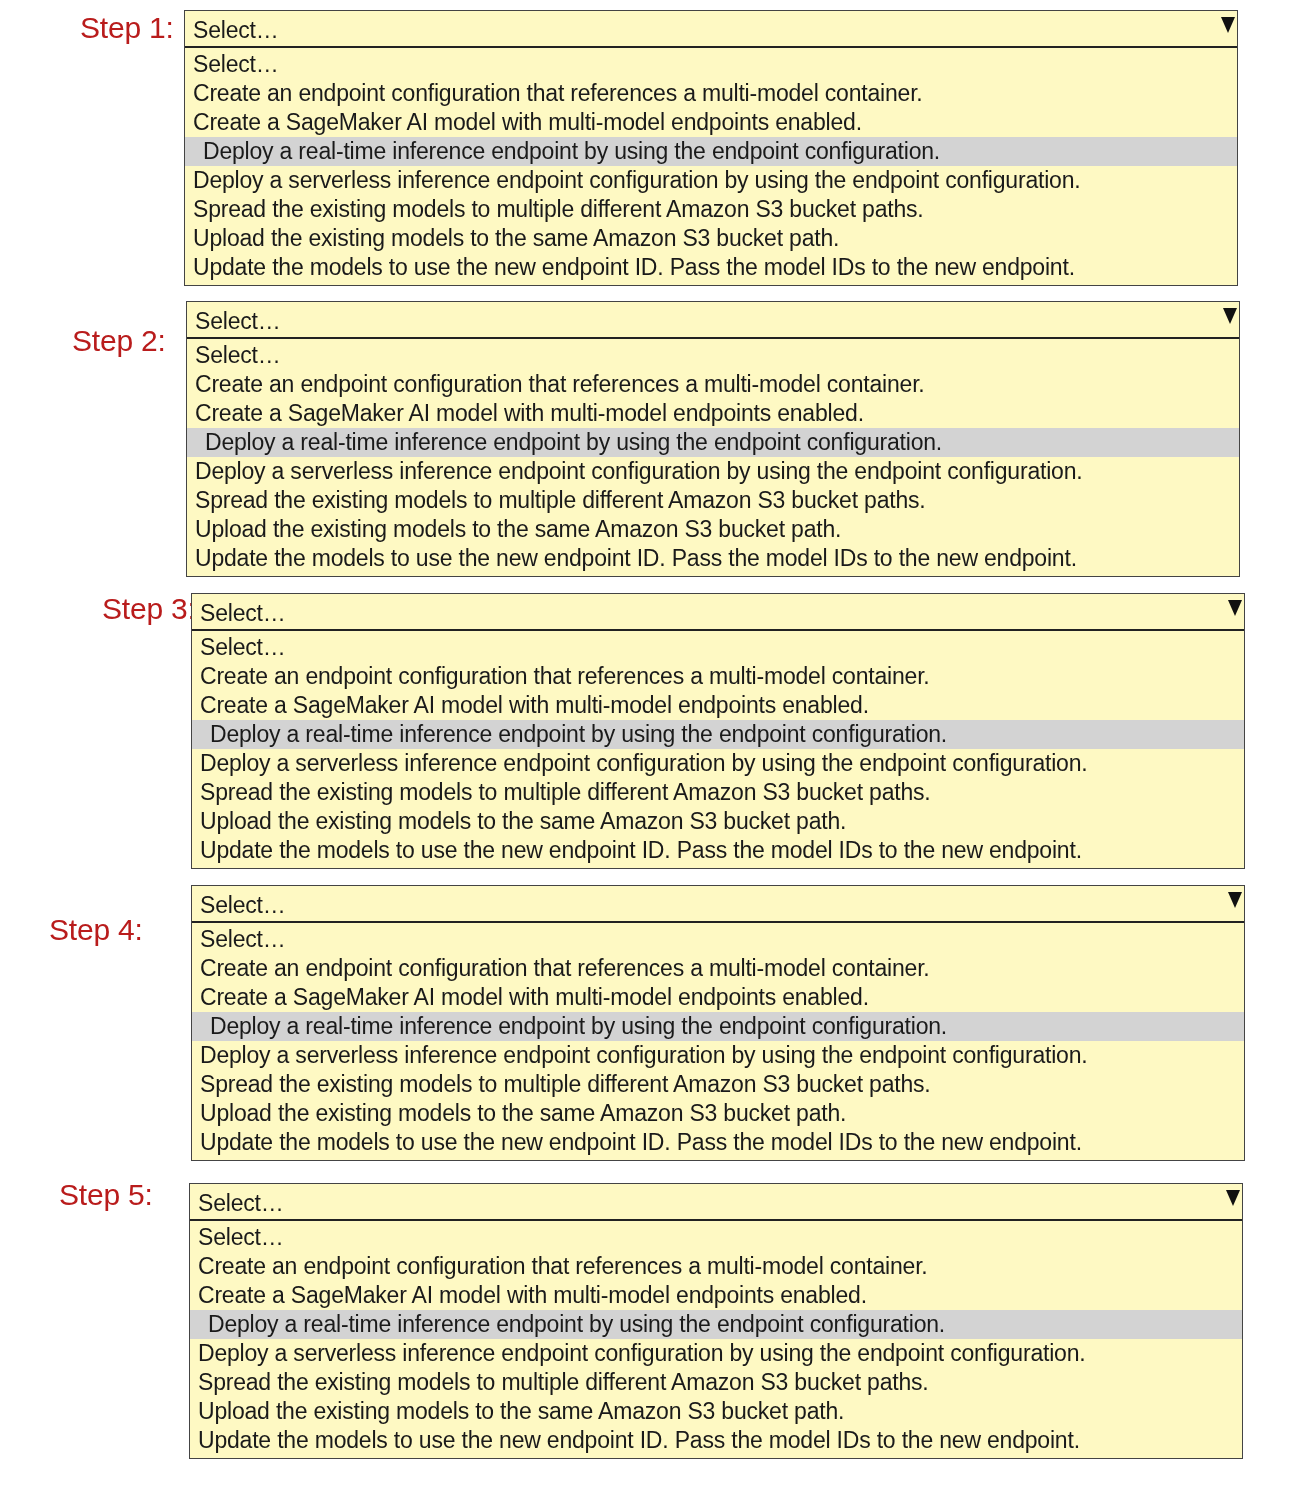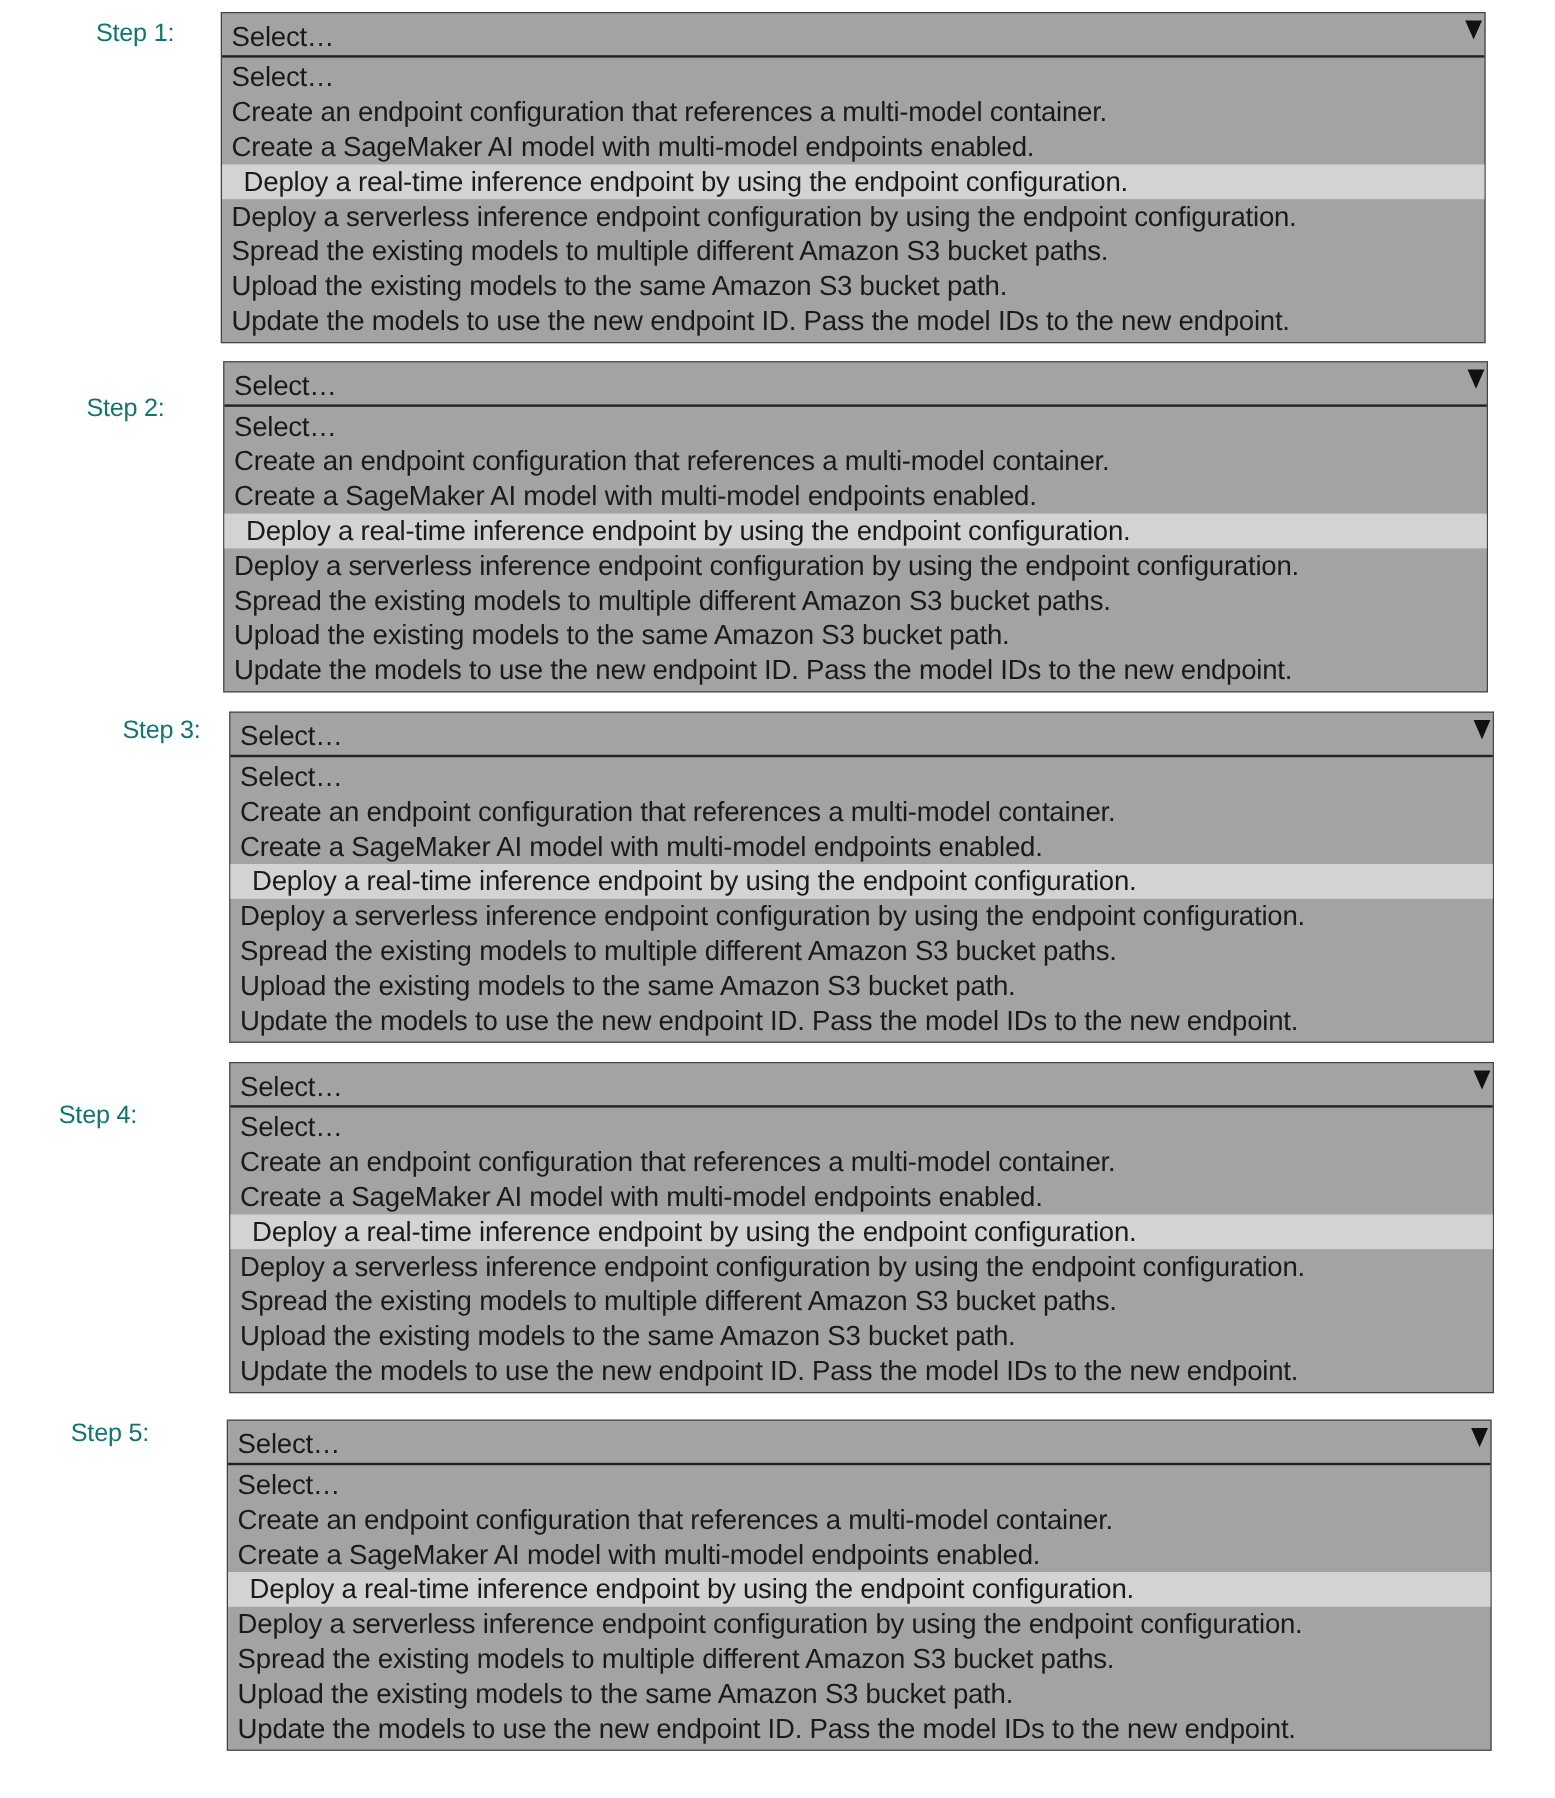--- a/index.html
+++ b/index.html
@@ -3,27 +3,27 @@
 <meta charset="utf-8">
 <style>
   html, body { margin:0; padding:0; }
   body {
     width:1296px; height:1498px; position:relative; overflow:hidden;
     background:#ffffff;
     font-family:"Liberation Sans", sans-serif;
     color:#1a1a1a;
   }
   .step-label {
-    position:absolute; font-size:21px; line-height:28px; color:#0f766e;
+    position:absolute; font-size:30px; line-height:28px; color:#b91c1c;
     letter-spacing:-0.2px;
   }
   .dropdown {
     position:absolute; width:1054px; box-sizing:border-box;
     border:1.5px solid #444;
-    background:#a3a3a3;
+    background:#fef9c3;
   }
   .dropdown-header {
     height:37px; box-sizing:border-box; border-bottom:2.5px solid #222;
     position:relative; padding-left:8px;
     font-size:23px; line-height:38px; cursor:pointer;
     letter-spacing:-0.2px;
   }
   .caret {
     position:absolute; right:2px; top:6px; width:0; height:0;
     border-left:7px solid transparent; border-right:7px solid transparent;

